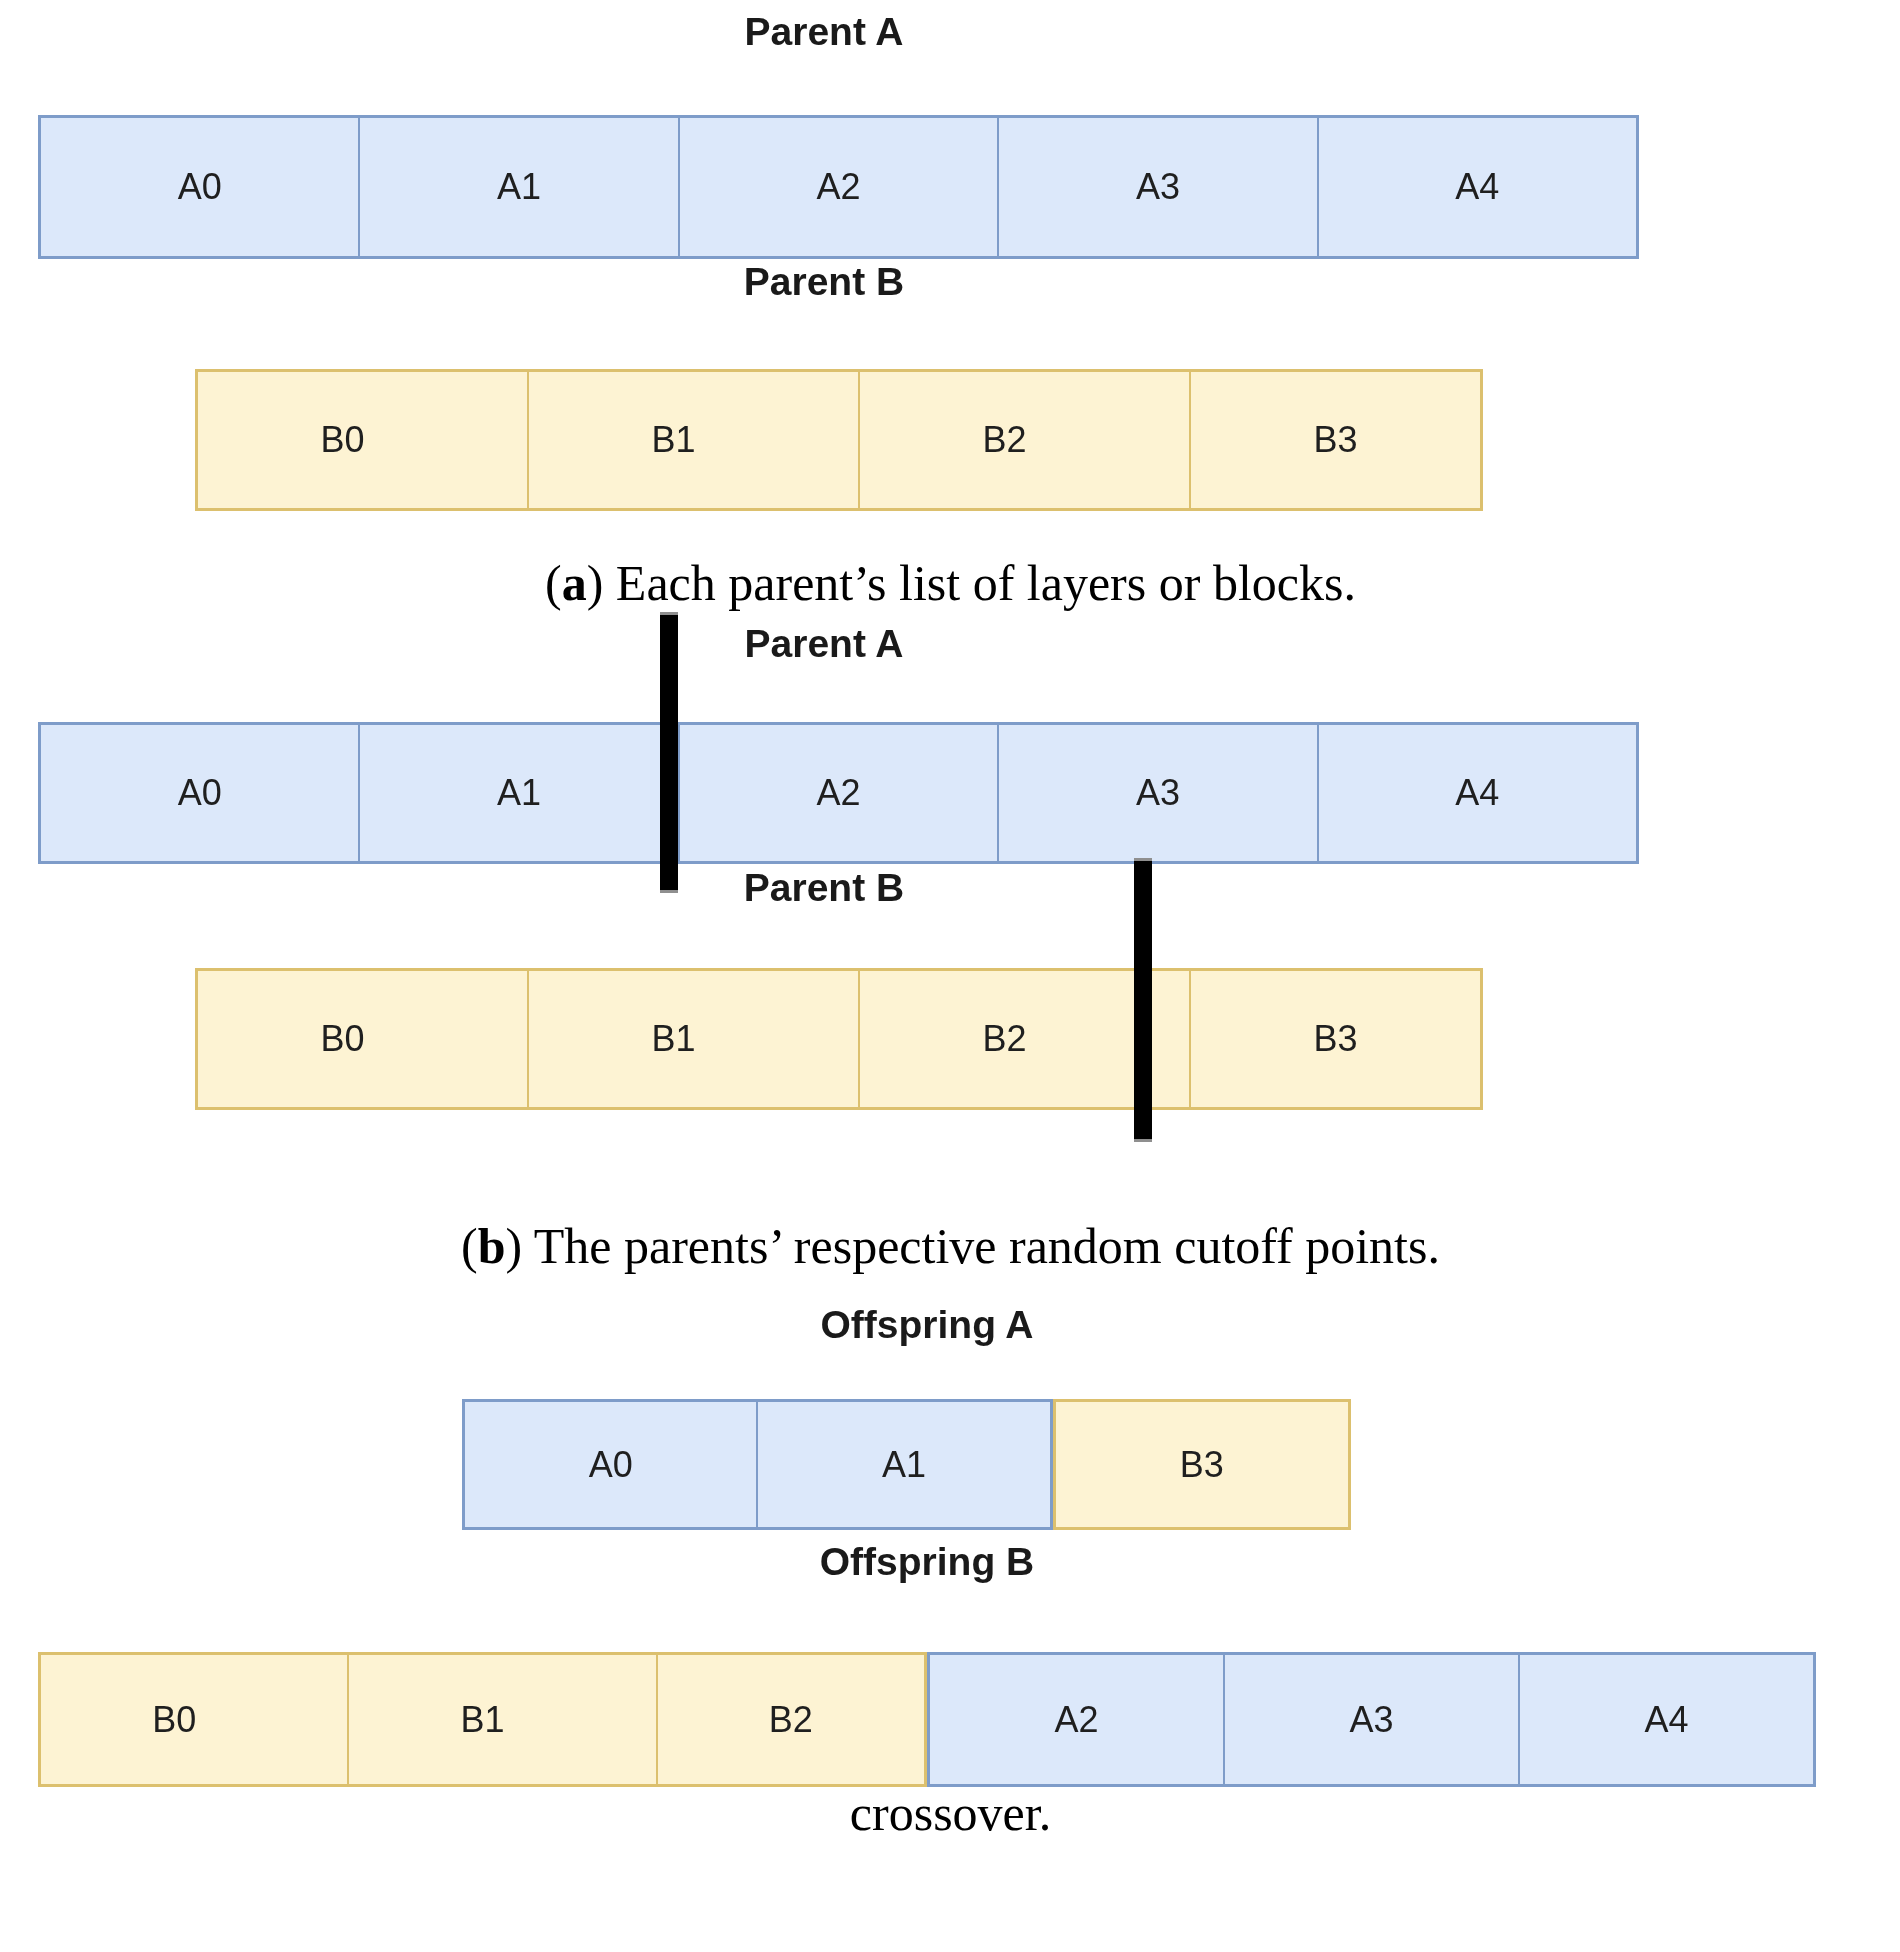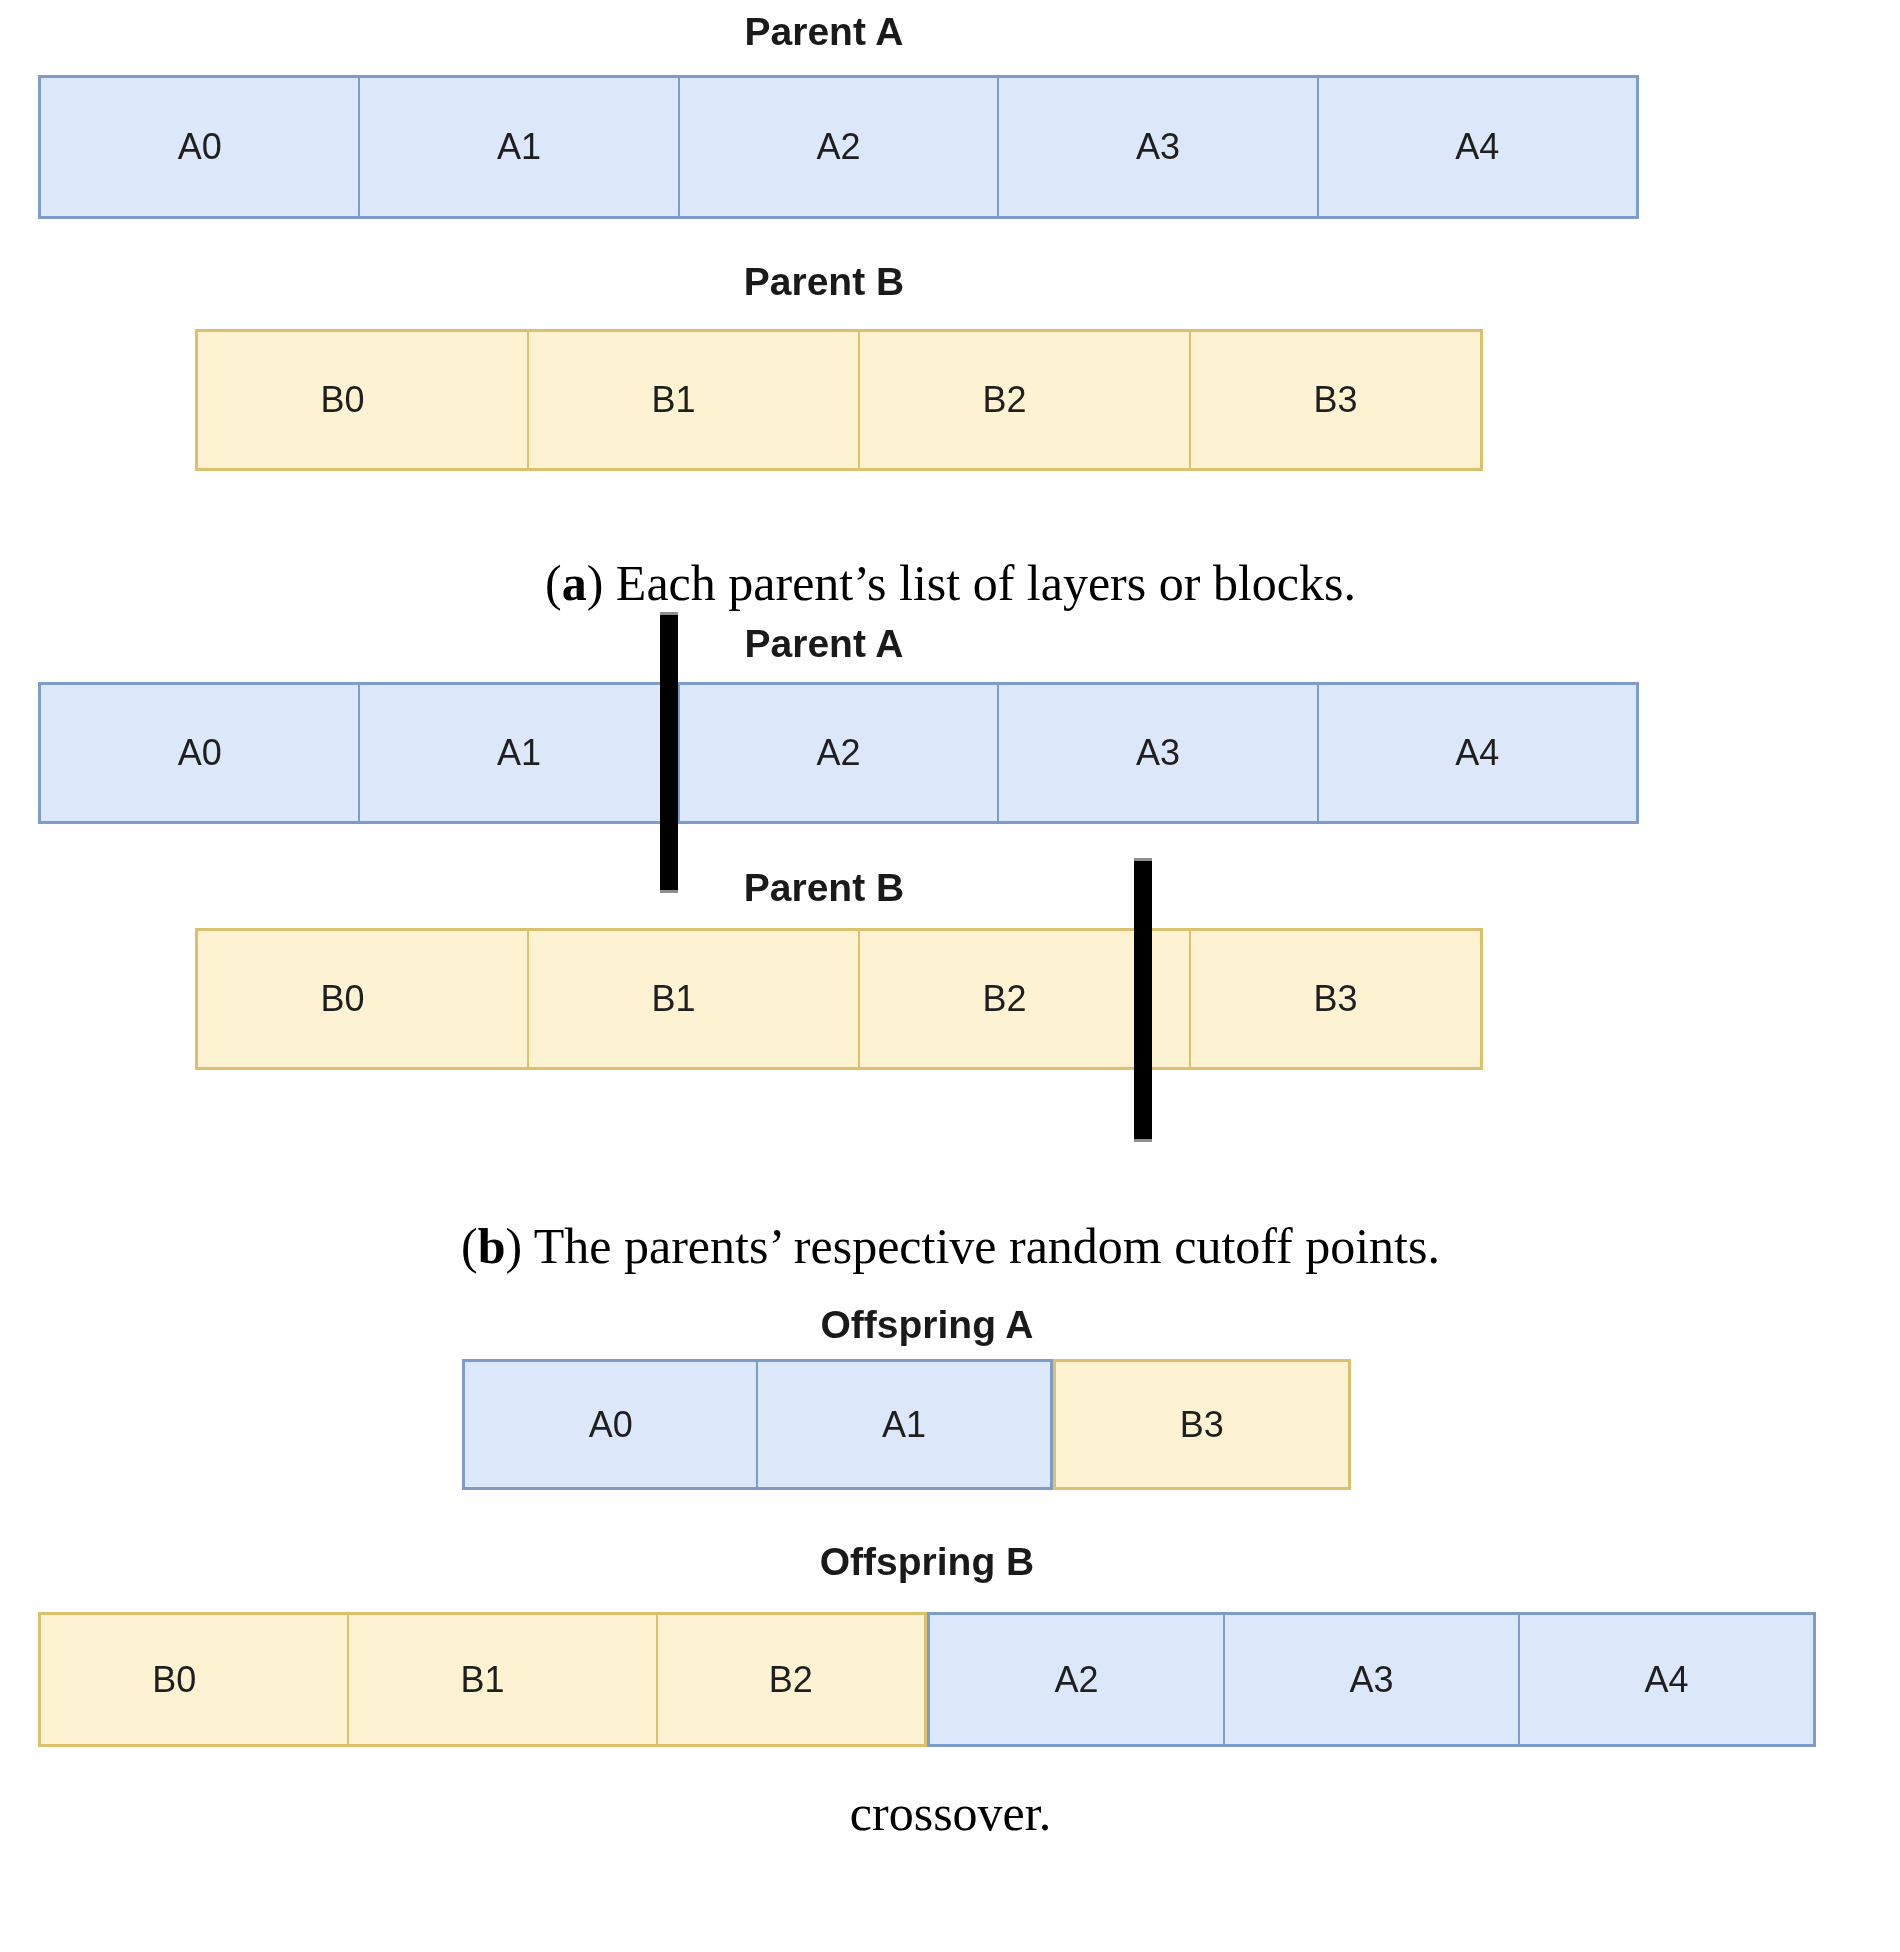--- a/index.html
+++ b/index.html
@@ -10,21 +10,21 @@
     font-family:"Liberation Sans", sans-serif;
   }
   
   .hdr {
     position:absolute; transform:translateX(-50%);
     font:700 39px/1.2 "Liberation Sans", sans-serif;
     color: var(--heading_text, #1a1a1a);
     white-space:nowrap;
   }
   
-  .row { position:absolute; display:flex; }
+  .row { position:absolute; display:flex;margin-top:40px; }
   .group { display:flex; box-sizing:border-box; height:100%; }
   .group.blue   { background:var(--blue_fill,#dce8fa);  border:3.9px solid var(--blue_stroke,#7e9cc9); }
   .group.yellow { background:var(--yellow_fill,#fdf3d3); border:3.9px solid var(--yellow_stroke,#dcc06e);gap:40px; }
   .cell {
     flex:1 1 0; display:flex; align-items:center; justify-content:center;
     box-sizing:border-box;
     font:400 36px/1 "Liberation Sans", sans-serif;
     color:var(--cell_text,#1f1f1f);
   }
   .group.blue   .cell + .cell { border-left:2.4px solid var(--blue_stroke,#7e9cc9); }

